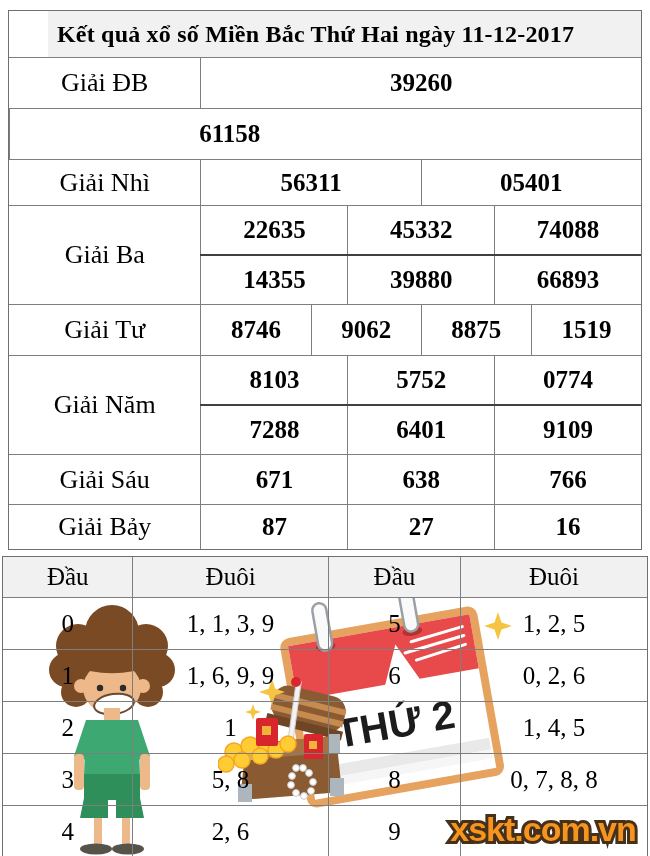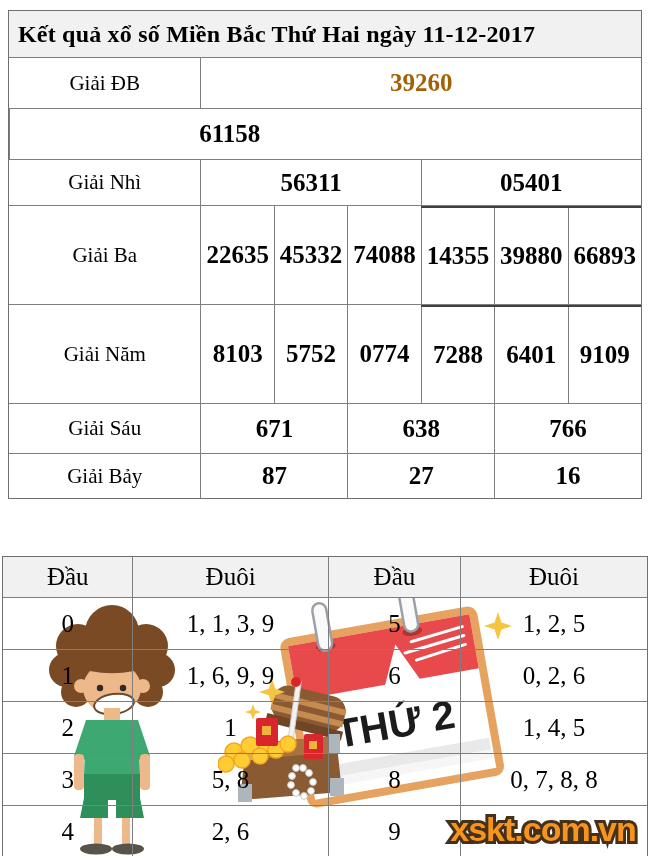--- a/index.html
+++ b/index.html
@@ -2,33 +2,33 @@
 <html><head>
 <meta charset="utf-8">
 <style>
   html,body{margin:0;padding:0;background:#fff;}
   .page{position:relative;width:650px;height:856px;background:#ffffff;overflow:hidden;
         font-family:"Liberation Serif", serif;color:#000;}
 
   
   .t1{position:absolute;left:8px;top:10px;width:632px;border:1px solid #6f6f6f;background:#fff;z-index:10;}
   .t1-title{height:46px;background:#f1f1f1;display:flex;align-items:center;padding-left:9px;
-            font-weight:bold;font-size:24px;letter-spacing:.2px;}
+            font-weight:bold;font-size:24px;letter-spacing:.2px;margin-left:39px;}
   .t1row{display:flex;border-top:1px solid #7e7e7e;}
-  .t1lbl{width:30.3%;display:flex;align-items:center;justify-content:center;font-size:21px;}
+  .t1lbl{width:30.3%;display:flex;align-items:center;justify-content:center;font-size:26px;}
   .t1vals{width:69.7%;display:flex;}
   .t1vals .cell{flex:1;display:flex;align-items:center;justify-content:center;
                 font-weight:bold;font-size:25px;border-left:1px solid #7e7e7e;}
-  .t1multi{width:69.7%;display:flex;flex-direction:row;}
+  .t1multi{width:69.7%;display:flex;flex-direction:column;}
   .t1multi .line{flex:1;display:flex;}
   .t1multi .line + .line{border-top:2px solid #404040;}
   .t1multi .cell{flex:1;display:flex;align-items:center;justify-content:center;
                  font-weight:bold;font-size:25px;border-left:1px solid #7e7e7e;}
   .h50{height:50px;} .h49{height:49px;} .h45{height:45px;} .h98{height:98px;} .h44{height:44px;}
-  .db-num{color:#a16207;font-size:30px;}
+  .db-num{color:#000000;font-size:30px;}
 
   
   .t2{position:absolute;left:2px;top:556px;width:644px;border:1px solid #6f6f6f;z-index:10;background:transparent;}
   .t2row{display:flex;}
   .t2row + .t2row{border-top:1px solid #7e7e7e;}
   .t2head{height:40px;background:#f1f1f1;}
   .t2body{height:51px;}
   .t2 .c{display:flex;align-items:center;justify-content:center;font-size:25px;background:transparent;}
   .t2 .c + .c{border-left:1px solid #7e7e7e;}
   .c1{width:20.2%;} .c2{width:30.3%;} .c3{width:20.5%;} .c4{width:29%;}
@@ -193,20 +193,29 @@
           <div class="cell">74088</div>
         </div>
         <div class="line">
           <div class="cell">14355</div>
           <div class="cell">39880</div>
           <div class="cell">66893</div>
         </div>
       </div>
     </div>
 
+    <div class="t1row h50">
+      <div class="t1lbl">Giải Tư</div>
+      <div class="t1vals">
+        <div class="cell">8746</div>
+        <div class="cell">9062</div>
+        <div class="cell">8875</div>
+        <div class="cell">1519</div>
+      </div>
+    </div>
 
     <div class="t1row h98">
       <div class="t1lbl">Giải Năm</div>
       <div class="t1multi">
         <div class="line">
           <div class="cell">8103</div>
           <div class="cell">5752</div>
           <div class="cell">0774</div>
         </div>
         <div class="line">

